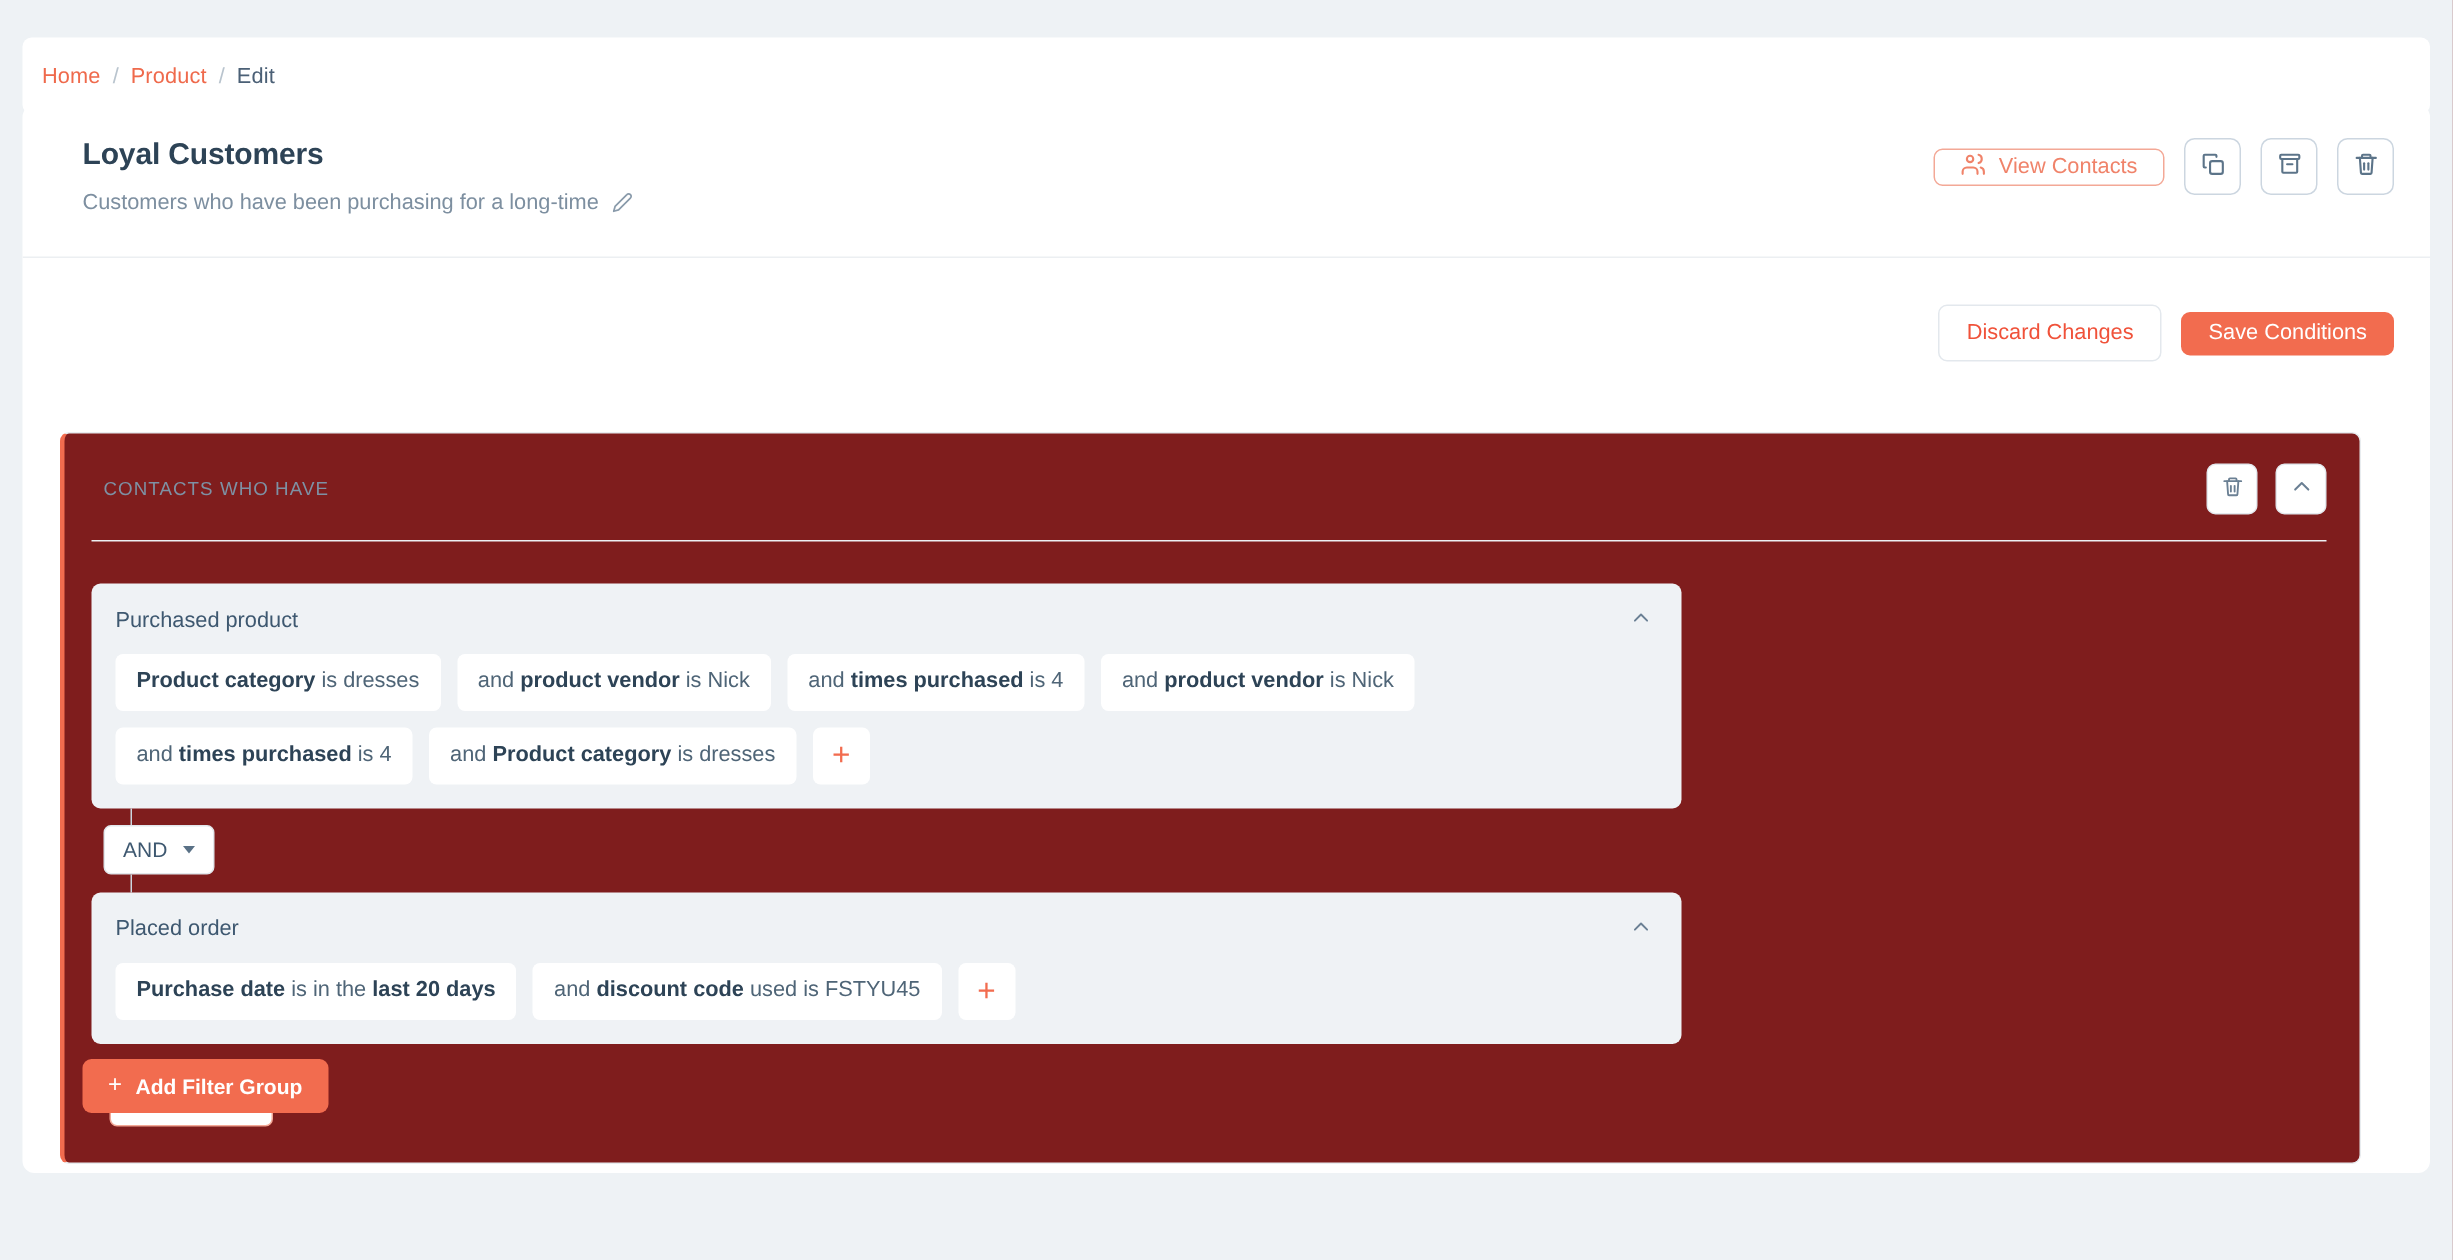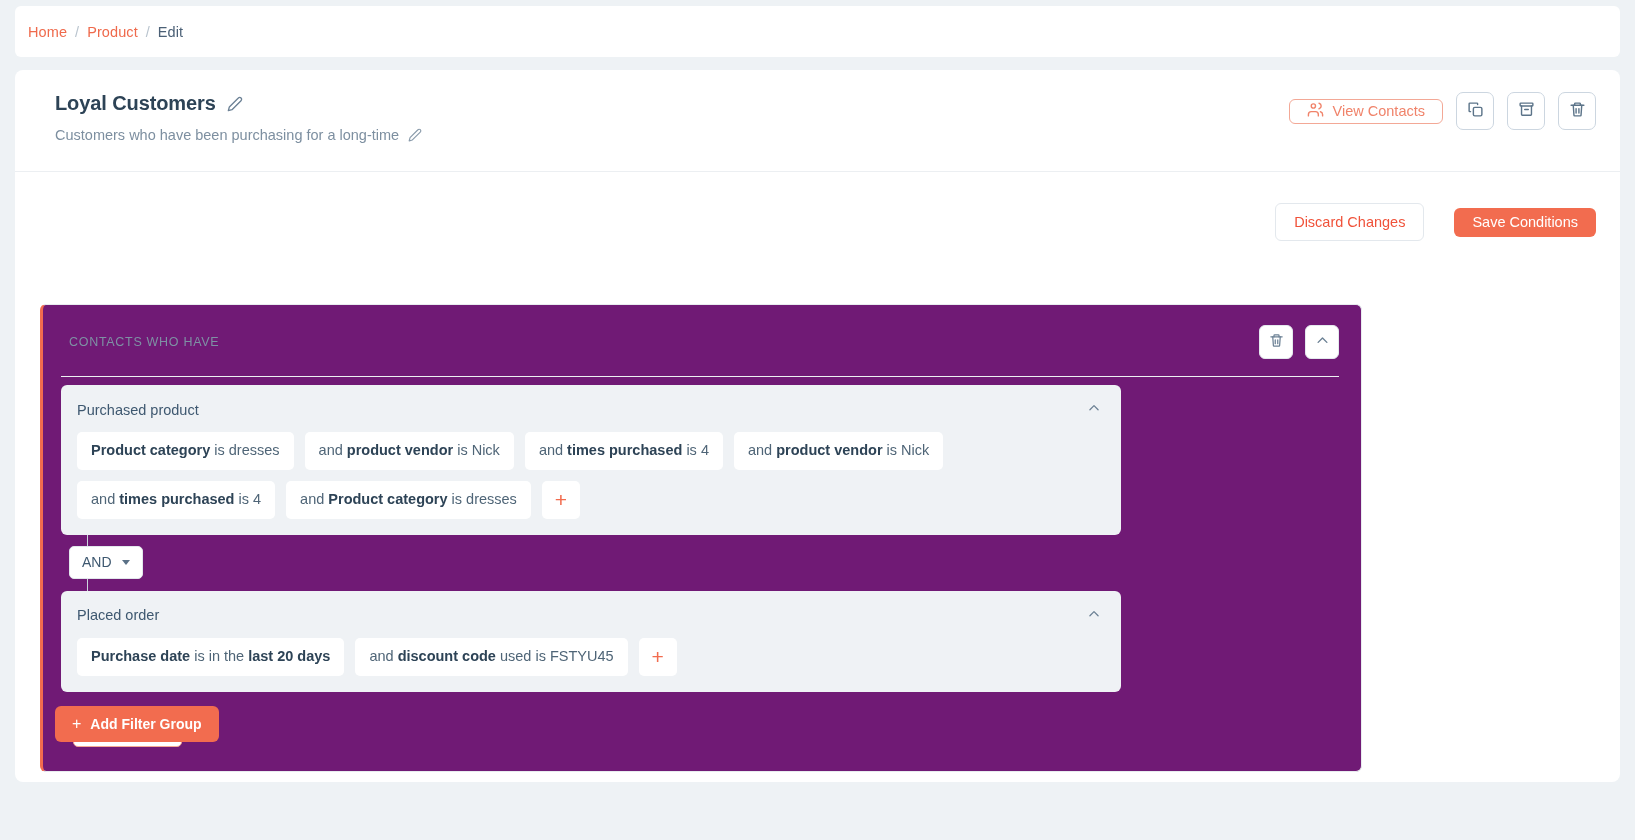--- a/index.html
+++ b/index.html
@@ -14,21 +14,21 @@
     width: 1635px;
     height: 840px;
     background: #eef2f5;
     position: relative;
     overflow: hidden;
   }
 
   
   .breadcrumb-bar {
     position: absolute;
-    left: 15px; top: 6px;
+    left: 15px; top: 25px;
     width: 1605px; height: 51px;
     background: #ffffff;
     border-radius: 6px;
     display: flex;
     align-items: center;
     padding-left: 13px;
   }
   .crumb {
     font-size: 14.5px;
     color: #ef6a4c;
@@ -55,20 +55,21 @@
   .card-header {
     position: relative;
     height: 102px;
     border-bottom: 1px solid #eceff2;
     padding: 22px 24px 0 40px;
   }
   .title-row {
     display: flex;
     align-items: center;
     gap: 11px;
+    justify-content: space-between;
   }
   .seg-title {
     font-size: 20px;
     font-weight: bold;
     color: #2d4356;
     letter-spacing: -0.1px;
   }
   .icon-pencil { display: inline-flex; cursor: pointer; }
   .seg-desc-row {
     display: flex;
@@ -116,21 +117,21 @@
   
   .action-bar {
     position: relative;
     height: 100px;
   }
   .action-buttons {
     position: absolute;
     right: 24px; top: 31px;
     display: flex;
     align-items: center;
-    gap: 30px;
+    gap: 13px;
     margin-left: 40px;
   }
   .btn-discard {
     height: 38px;
     padding: 0 18px;
     border: 1px solid #e3e8ed;
     border-radius: 6px;
     background: #ffffff;
     color: #f0523a;
     font-size: 14.5px;
@@ -145,23 +146,23 @@
     background: #f26c4f;
     color: #ffffff;
     font-size: 14.5px;
     cursor: pointer;
     font-family: "Liberation Sans", sans-serif;
   }
 
   
   .filter-group {
     position: absolute;
-    left: 40px; top: 304px;
-    width: 1322px;
-    background: #701a75;
+    left: 40px; top: 288px;
+    width: 1534px;
+    background: #7f1d1d;
     border: 1px solid #e8ecef;
     border-left: 3px solid #f26c4f;
     border-radius: 6px;
     padding: 20px 22px 24px 18px;
   }
   .group-head {
     display: flex;
     align-items: center;
     justify-content: space-between;
     padding-bottom: 17px;
@@ -183,21 +184,21 @@
     border-radius: 6px;
     background: #ffffff;
     display: flex;
     align-items: center;
     justify-content: center;
     cursor: pointer;
   }
 
   
   .cond-block {
-    margin-top: 8px;
+    margin-top: 28px;
     width: 1060px;
     background: #eff2f5;
     border-radius: 6px;
     padding: 14px 16px 16px 16px;
     position: relative;
   }
   .cond-head {
     display: flex;
     align-items: center;
     justify-content: space-between;

